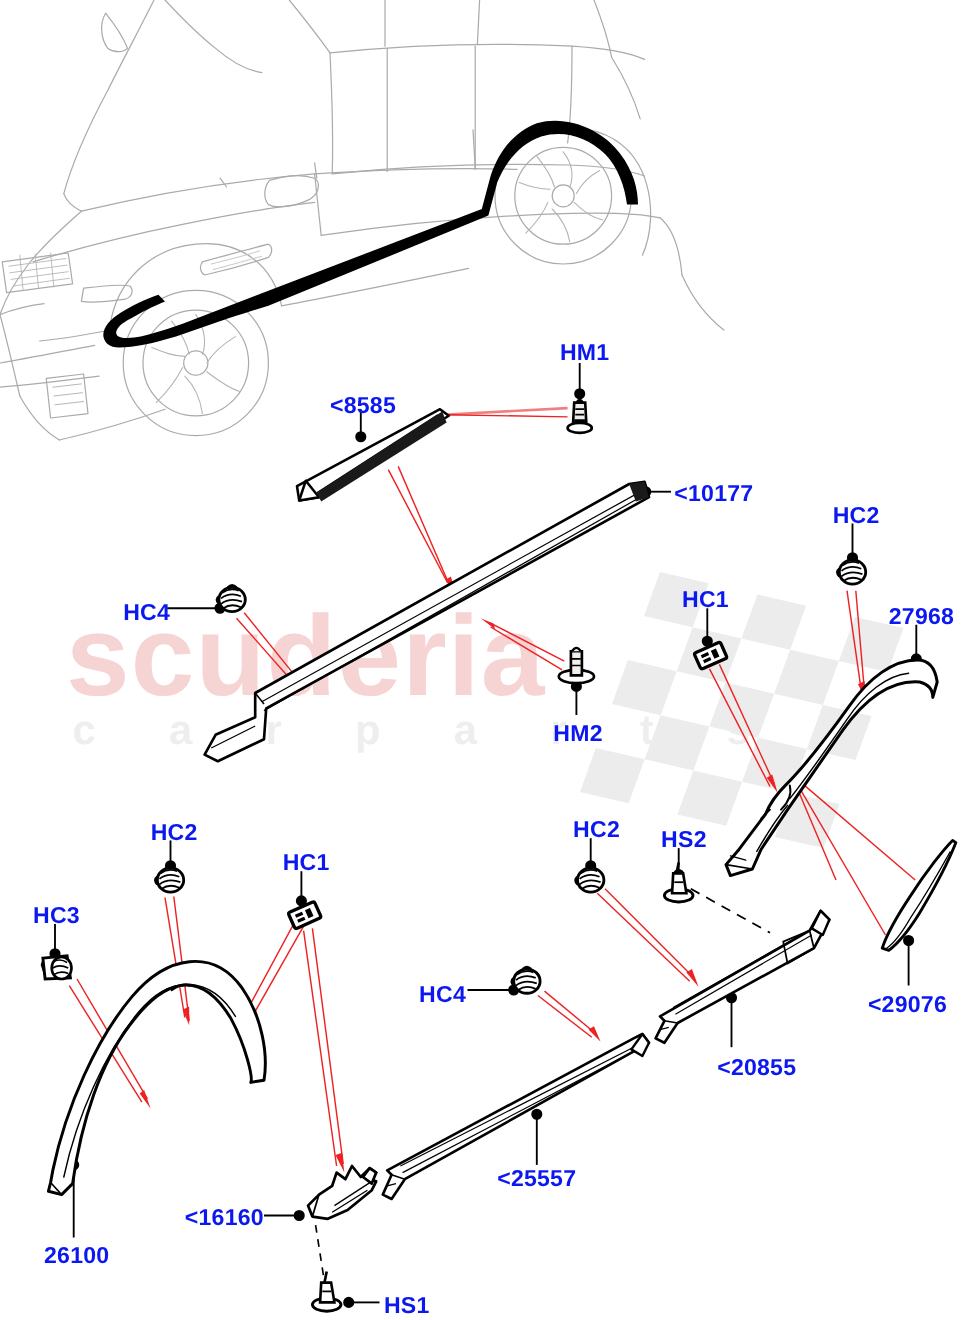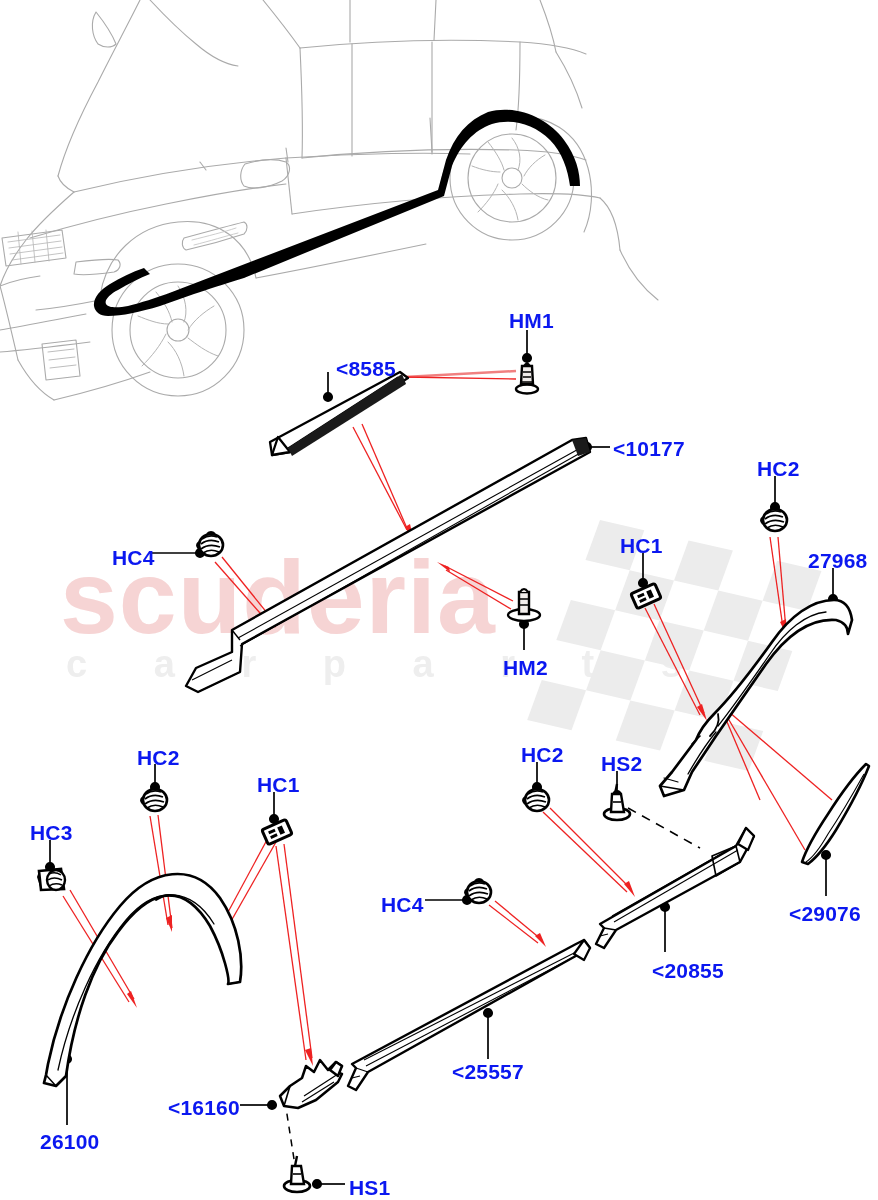--- a/index.html
+++ b/index.html
@@ -507,21 +507,21 @@
       <use href="#gr-rectclip" x="0" y="0" transform="translate(277,832)"></use>
       <use href="#gr-ribbed" x="0" y="0" transform="translate(537,800)"></use>
       <use href="#gr-screw" x="0" y="0" transform="translate(617,806)"></use>
       <use href="#gr-cone" x="0" y="0" transform="translate(52,880)"></use>
       <use href="#gr-ribbed" x="0" y="0" transform="translate(479,892)"></use>
       <use href="#gr-screw" x="0" y="0" transform="translate(297,1178)"></use>
     </g>
   </svg>
 
   <div class="lbl" style="left:509px; top:310px;">HM1</div>
-  <div class="lbl" style="left:300px; top:358px;margin-left:36px;">&lt;8585</div>
+  <div class="lbl" style="left:300px; top:358px;">&lt;8585</div>
   <div class="lbl" style="left:613px; top:438px;text-align:center;">&lt;10177</div>
   <div class="lbl" style="left:112px; top:547px;">HC4</div>
   <div class="lbl" style="left:757px; top:458px;">HC2</div>
   <div class="lbl" style="left:620px; top:535px;">HC1</div>
   <div class="lbl" style="left:808px; top:550px;">27968</div>
   <div class="lbl" style="left:503px; top:657px;">HM2</div>
   <div class="lbl" style="left:137px; top:747px;">HC2</div>
   <div class="lbl" style="left:257px; top:774px;">HC1</div>
   <div class="lbl" style="left:521px; top:744px;">HC2</div>
   <div class="lbl" style="left:601px; top:753px;text-align:right;">HS2</div>

